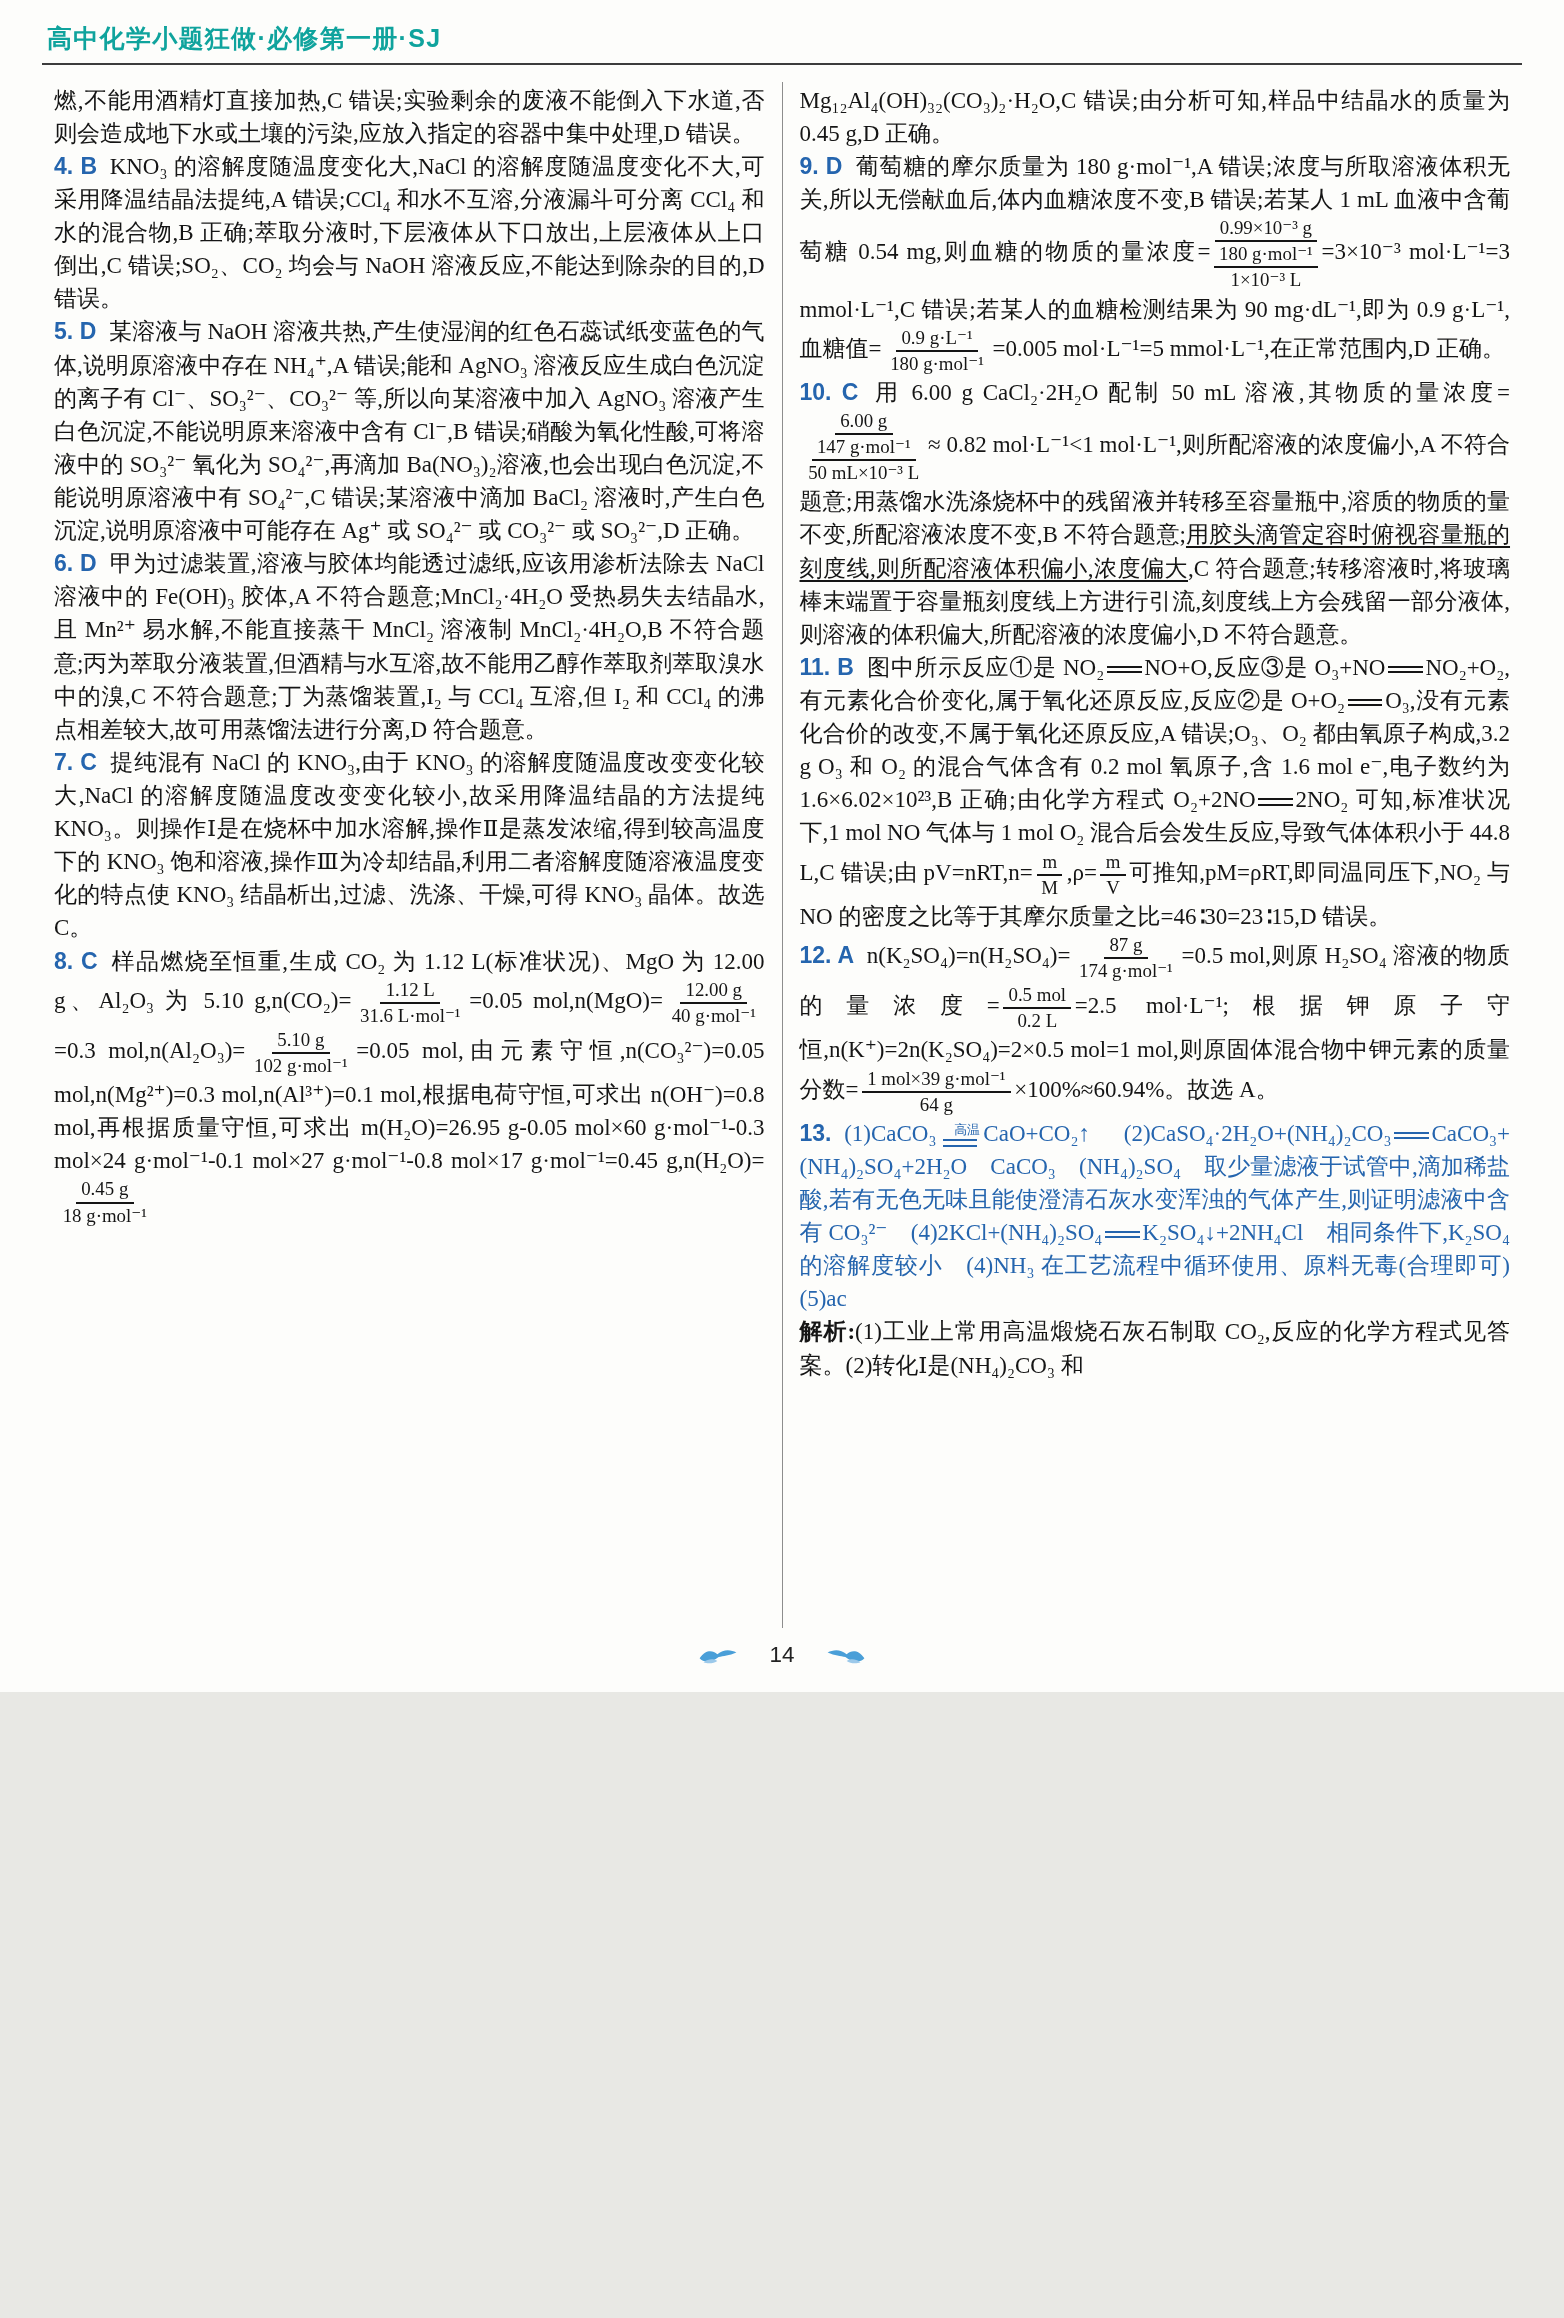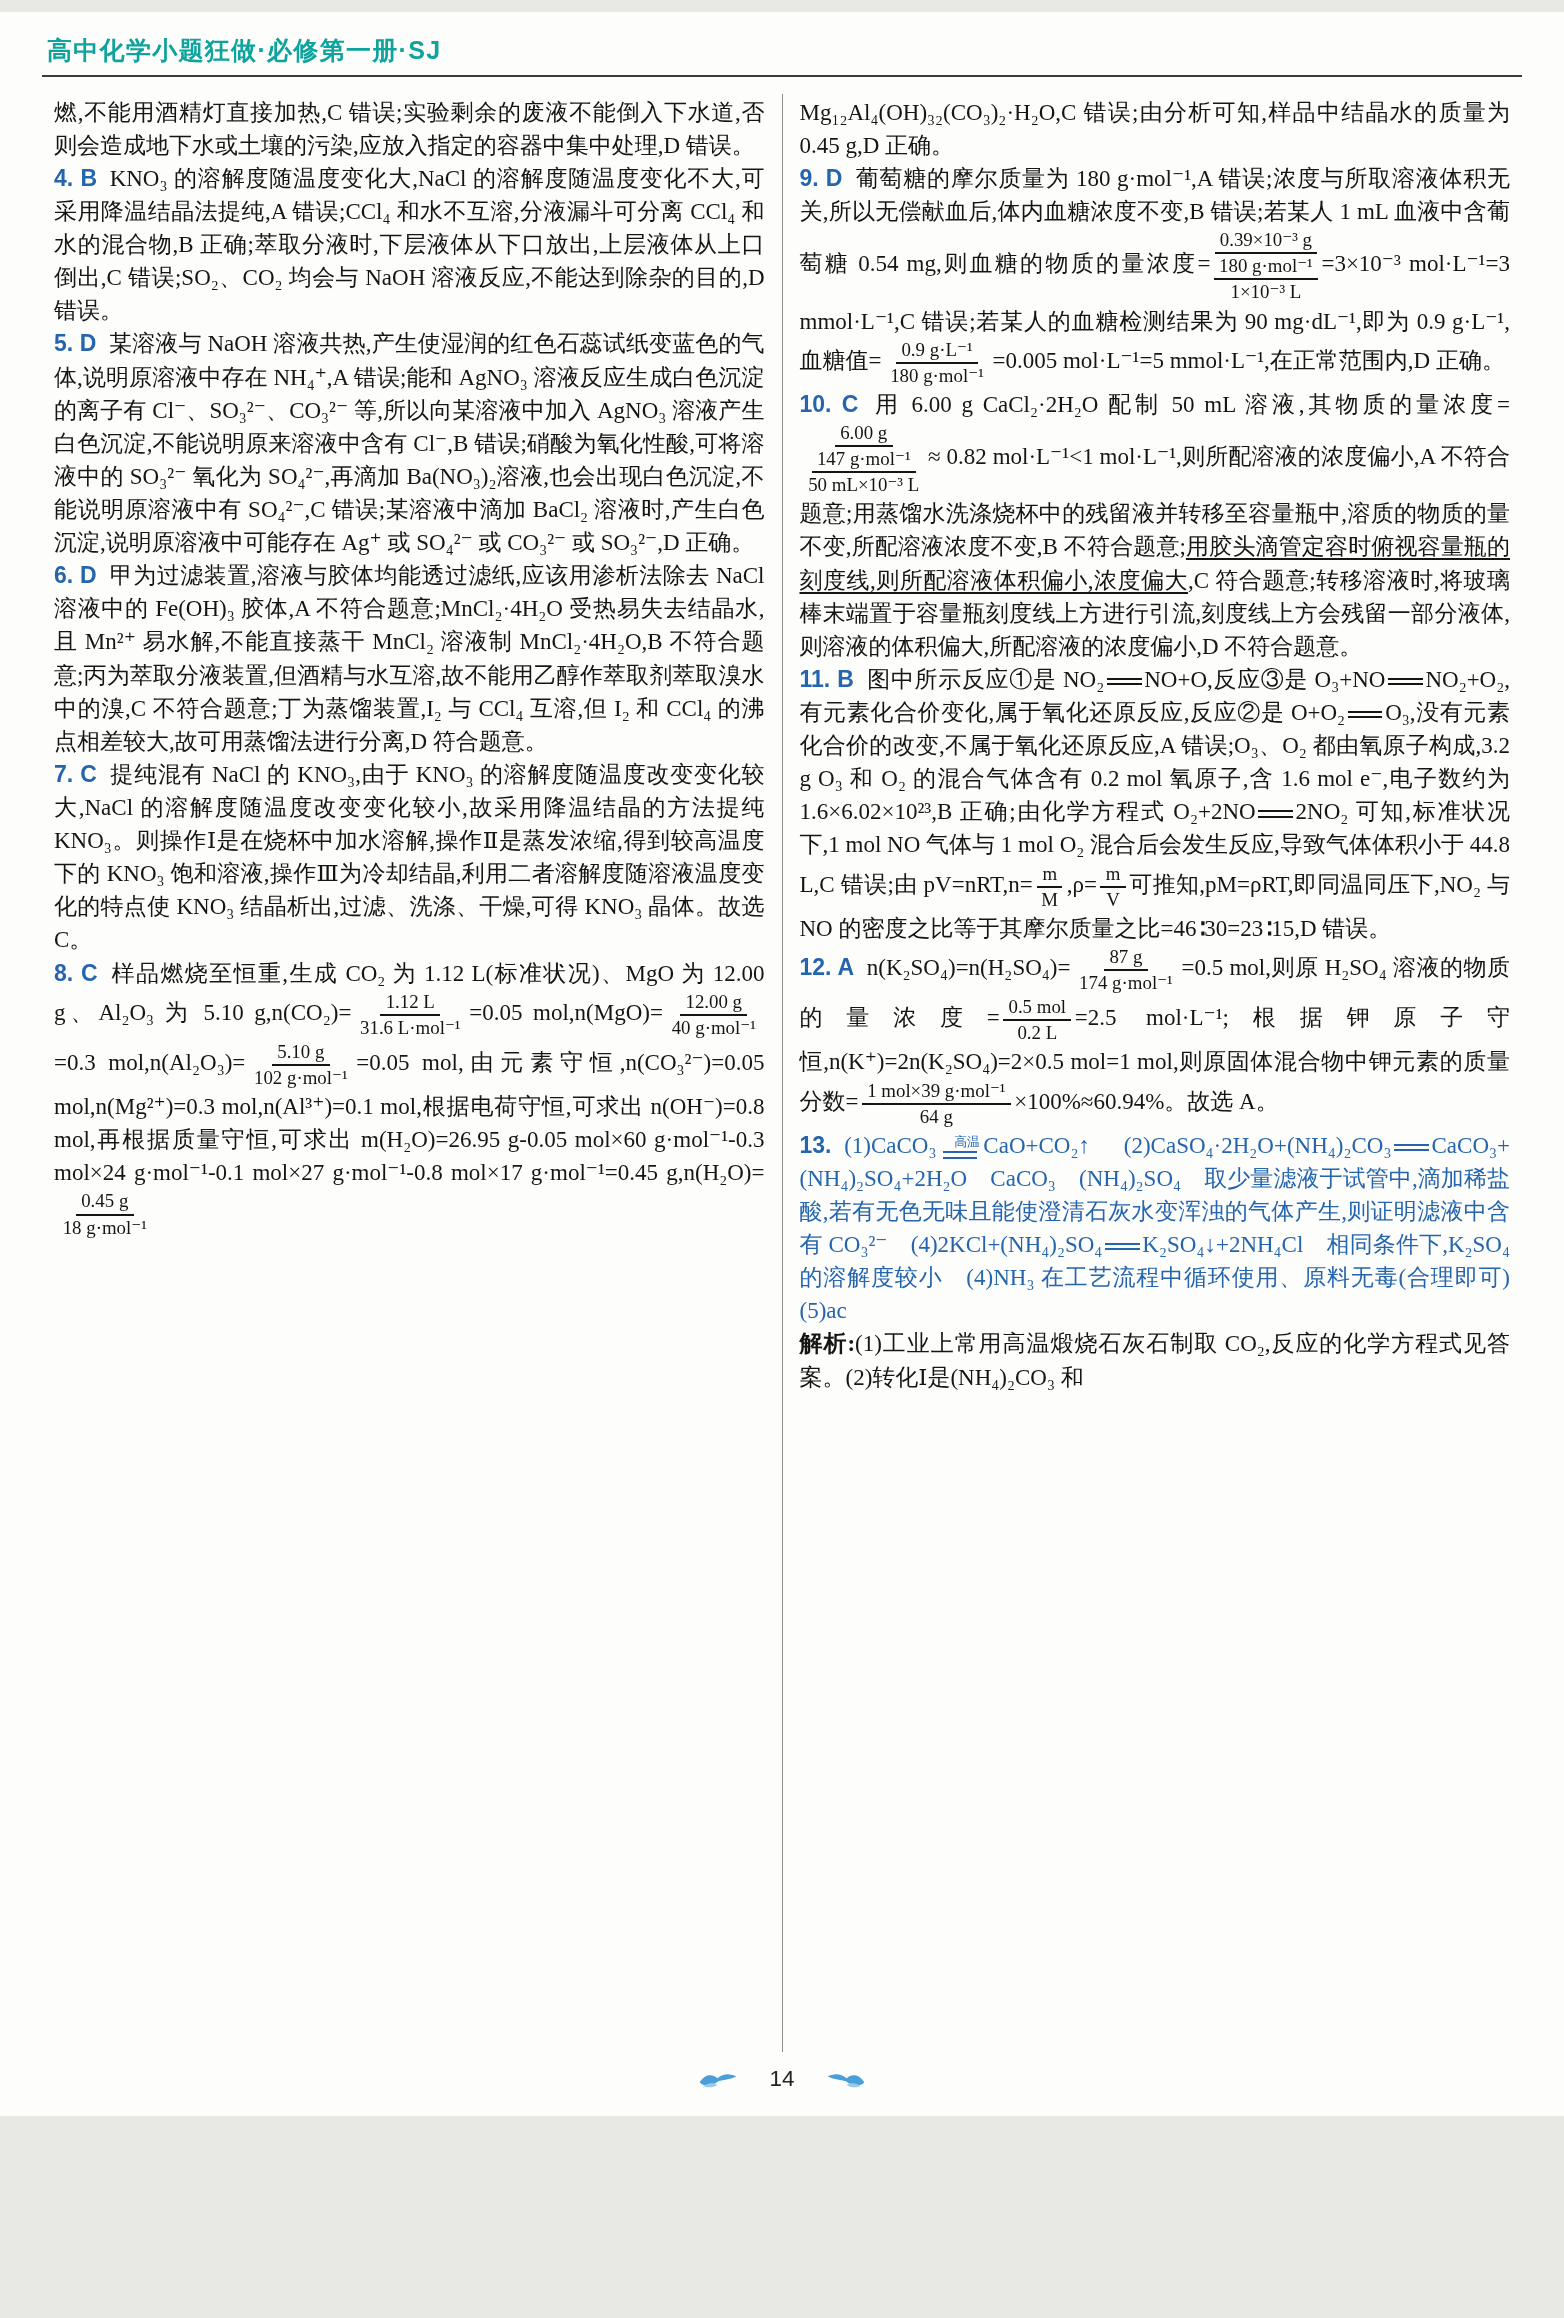--- a/index.html
+++ b/index.html
@@ -1,19 +1,19 @@
 <!DOCTYPE html>
 <html style="font-size:10.5px"><head>
 <meta charset="utf-8">
 <style>
   html,body{margin:0;padding:0;background:#e8e8e4;}
   .page{
     position:relative;
-    width:1564px;height:2104px;
-    margin:12px auto;
+    width:1564px;height:1692px;
+    margin:0 auto;
     background:#fdfdfb;
     box-sizing:border-box;
     display:flex;flex-direction:column;
     font-family:"Liberation Serif","DejaVu Serif",serif;
     color:#151515;
     overflow:hidden;
   }
   .header{padding:22.4px 99px 4px 47px;}
   .header-title{
     font-family:"Liberation Sans","DejaVu Sans",sans-serif;
@@ -79,21 +79,21 @@
             <span class="fr-row fr-line">5.10 g</span>
             <span class="fr-row">102 g·mol⁻¹</span>
           </span><span>=0.05 mol,由元素守恒,n(CO₃²⁻)=0.05 mol,n(Mg²⁺)=0.3 mol,n(Al³⁺)=0.1 mol,根据电荷守恒,可求出 n(OH⁻)=0.8 mol,再根据质量守恒,可求出 m(H₂O)=26.95 g-0.05 mol×60 g·mol⁻¹-0.3 mol×24 g·mol⁻¹-0.1 mol×27 g·mol⁻¹-0.8 mol×17 g·mol⁻¹=0.45 g,n(H₂O)=</span><span class="frac">
             <span class="fr-row fr-line">0.45 g</span>
             <span class="fr-row">18 g·mol⁻¹</span>
           </span></div>
       </section>
     <section class="col col-right">
         <div class="para"><span>Mg₁₂Al₄(OH)₃₂(CO₃)₂·H₂O,C 错误;由分析可知,样品中结晶水的质量为0.45 g,D 正确。</span></div>
         <div class="para"><span class="seg-label">9. D</span><span>葡萄糖的摩尔质量为 180 g·mol⁻¹,A 错误;浓度与所取溶液体积无关,所以无偿献血后,体内血糖浓度不变,B 错误;若某人 1 mL 血液中含葡萄糖 0.54 mg,则血糖的物质的量浓度=</span><span class="frac">
-            <span class="fr-row fr-line">0.39×10⁻³ g</span>
+            <span class="fr-row fr-line">0.99×10⁻³ g</span>
             <span class="fr-row fr-line">180 g·mol⁻¹</span>
             <span class="fr-row">1×10⁻³ L</span>
           </span><span>=3×10⁻³ mol·L⁻¹=3 mmol·L⁻¹,C 错误;若某人的血糖检测结果为 90 mg·dL⁻¹,即为 0.9 g·L⁻¹,血糖值=</span><span class="frac">
             <span class="fr-row fr-line">0.9 g·L⁻¹</span>
             <span class="fr-row">180 g·mol⁻¹</span>
           </span><span>=0.005 mol·L⁻¹=5 mmol·L⁻¹,在正常范围内,D 正确。</span></div>
         <div class="para"><span class="seg-label">10. C</span><span>用 6.00 g CaCl₂·2H₂O 配制 50 mL 溶液,其物质的量浓度=</span><span class="frac">
             <span class="fr-row fr-line">6.00 g</span>
             <span class="fr-row fr-line">147 g·mol⁻¹</span>
             <span class="fr-row">50 mL×10⁻³ L</span>

